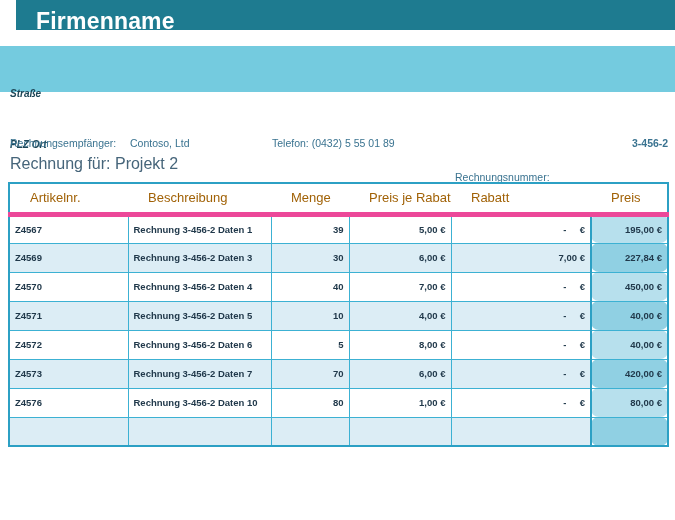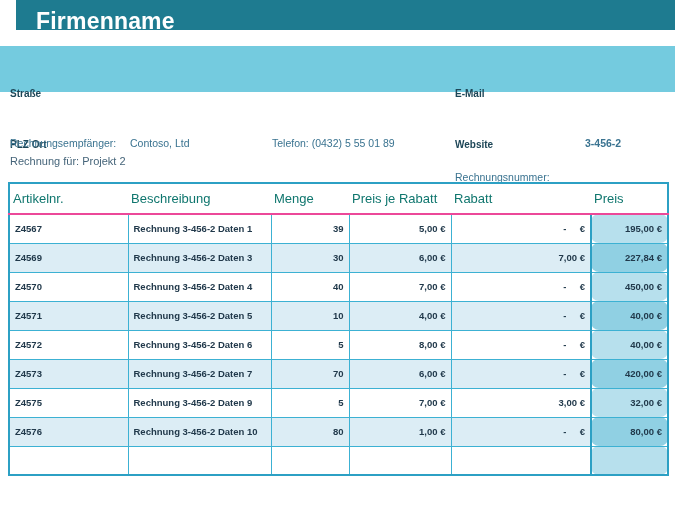--- a/index.html
+++ b/index.html
@@ -13,50 +13,50 @@
   }
   .company-name {
     position: absolute; left: 20px; top: 8px;
     color: #ffffff; font-size: 23px; font-weight: bold; letter-spacing: 0.2px;
   }
   .band-light {
     position: absolute; left: 0; top: 46px; width: 675px; height: 46px;
     background: #74cbdf;
   }
   .band-col { position: absolute; top: 5px; line-height: 17px; font-size: 10px;
-    font-weight: 600; color: #1d4657; white-space: pre; }
+    font-weight: 600; color: #1d4657; white-space: pre; font-style: italic; }
   .band-col.c1 { left: 10px; }
   .band-col.c2 { left: 275px; }
   .band-col.c3 { left: 455px; }
 
   
   .info { position: absolute; top: 93px; font-size: 10.5px; color: #3a7390;
     line-height: 20px; white-space: pre; }
   .info.labels-left  { left: 10px; }
   .info.values-left  { left: 130px; }
   .info.middle       { left: 272px; }
   .info.labels-right { left: 455px; margin-top: 34px; }
   .info.values-right { left: 585px; }
-  .info .v { font-weight: 600; }
+  .info .v { font-weight: 600; margin-left: 47px; }
 
   .project-line {
     position: absolute; left: 10px; top: 155px;
-    font-size: 11px; color: #46657a; white-space: pre;
+    font-size: 16px; color: #46657a; white-space: pre;
   }
 
   
   .invoice-table {
     position: absolute; left: 8px; top: 182px; width: 659px;
     border-collapse: collapse; table-layout: fixed;
     border: 2px solid #2ca0c4;
   }
   .invoice-table th {
     height: 31px; vertical-align: middle; text-align: left;
-    padding: 0 3px; font-size: 13px; font-weight: normal; color: #0f766e;
-    border: none; border-bottom: 2px solid #ec4899; background: #ffffff;
+    padding: 0 20px; font-size: 13px; font-weight: normal; color: #a16207;
+    border: none; border-bottom: 5px solid #ec4899; background: #ffffff;
     overflow: hidden; white-space: nowrap;
   }
   .invoice-table td {
     height: 29px; vertical-align: middle;
     padding: 0 5px; font-size: 9.5px; font-weight: 600; color: #21394b;
     border: 1px solid #3cb1d3; white-space: pre; overflow: hidden;
   }
   .invoice-table td.num { text-align: right; }
   .invoice-table tbody tr:nth-child(even) td { background: #dcedf5; }
   .invoice-table tbody tr:nth-child(odd) td { background: #ffffff; }
@@ -68,24 +68,20 @@
 <body>
 
 <div class="band-dark">
   <div class="company-name">Firmenname</div>
 </div>
 
 <div class="band-light">
   <div class="band-col c1">
     <div>Straße</div>
     <div>PLZ Ort</div>
-  </div>
-  <div class="band-col c3">
-    <div>E-Mail</div>
-    <div>Website</div>
   </div>
 </div>
 
 <div class="info labels-left">
   <div>Rechnungsempfänger:</div>
   <div>Adresse:</div>
 </div>
 <div class="info values-left">
   <div>Contoso, Ltd</div>
   <div class="v">Walnussallee 167</div>
@@ -169,28 +165,20 @@
       </tr>
       <tr>
         <td>Z4573</td>
         <td>Rechnung 3-456-2 Daten 7</td>
         <td class="num">70</td>
         <td class="num">6,00 €</td>
         <td class="num">-     €</td>
         <td class="num price-cell">420,00 €</td>
       </tr>
       <tr>
-        <td>Z4575</td>
-        <td>Rechnung 3-456-2 Daten 9</td>
-        <td class="num">5</td>
-        <td class="num">7,00 €</td>
-        <td class="num">3,00 €</td>
-        <td class="num price-cell">32,00 €</td>
-      </tr>
-      <tr>
         <td>Z4576</td>
         <td>Rechnung 3-456-2 Daten 10</td>
         <td class="num">80</td>
         <td class="num">1,00 €</td>
         <td class="num">-     €</td>
         <td class="num price-cell">80,00 €</td>
       </tr>
       <tr>
         <td></td>
         <td></td>

